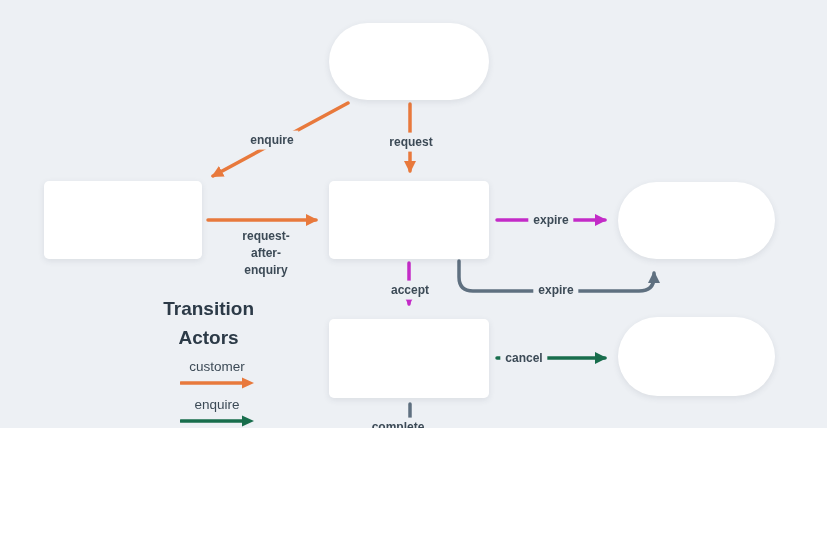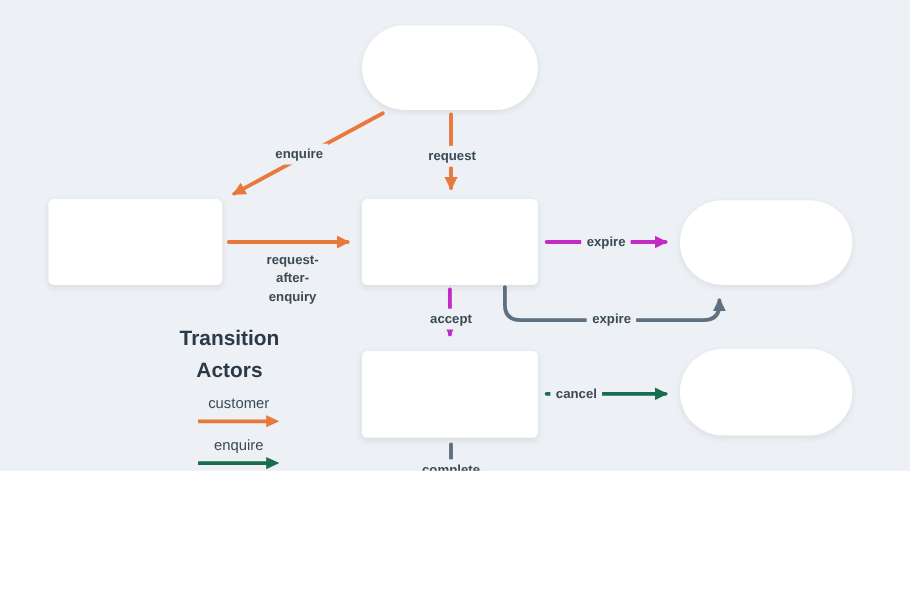--- a/index.html
+++ b/index.html
@@ -109,21 +109,21 @@
 
   <span class="edge-label" style="left:272px; top:140px;">enquire</span>
   <span class="edge-label" style="left:411px; top:142px;">request</span>
   <span class="edge-label" style="left:266px; top:221px;margin-top:32px;">request-
 after-
 enquiry</span>
   <span class="edge-label" style="left:551px; top:220px;">expire</span>
   <span class="edge-label" style="left:410px; top:290px;">accept</span>
   <span class="edge-label" style="left:556px; top:290px;">expire</span>
   <span class="edge-label" style="left:524px; top:358px;">cancel</span>
-  <span class="edge-label" style="left:410px; top:427px;">complete</span>
+  <span class="edge-label" style="left:398px; top:427px;">complete</span>
 
   <div class="legend">
     <div class="legend-title">Transition
 Actors</div>
 
     <div class="legend-row">
       <span class="legend-label">customer</span>
       <svg width="74" height="12">
         <line x1="1" y1="6" x2="62" y2="6" stroke-width="3.5" stroke-linecap="round" stroke="#E8793C"></line>
         <polygon points="62,0.5 74,6 62,11.5" fill="#E8793C"></polygon>

